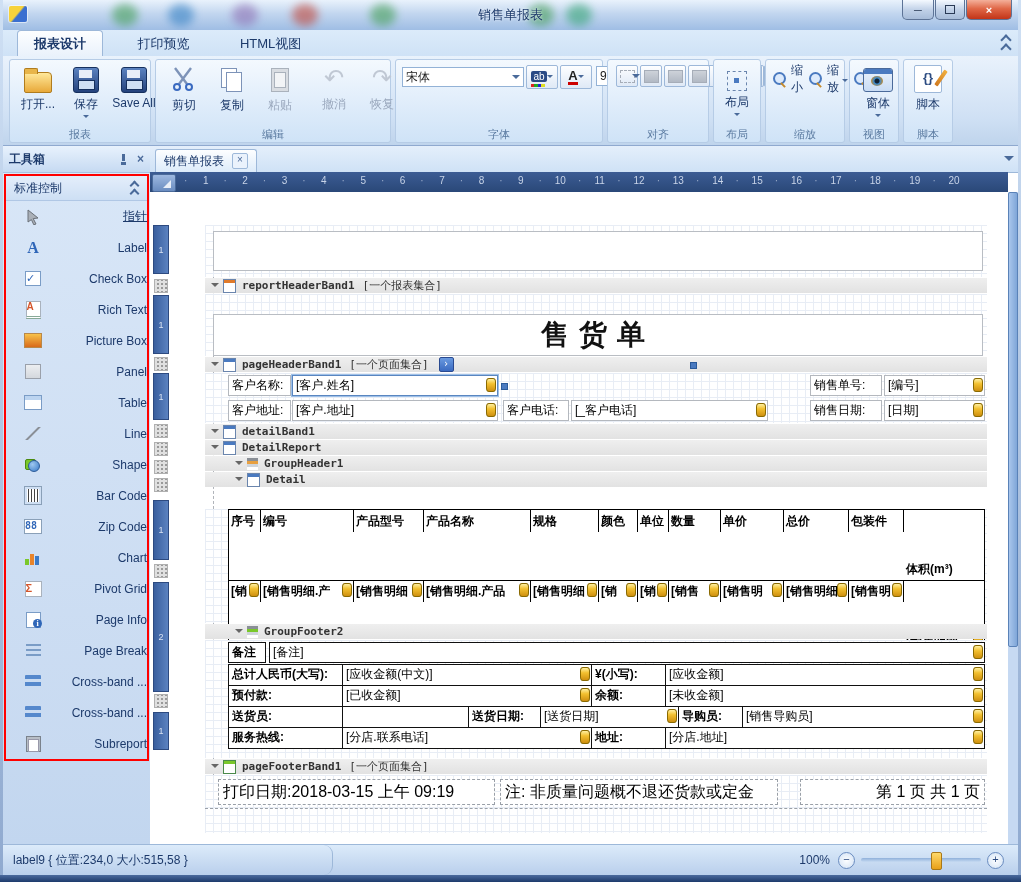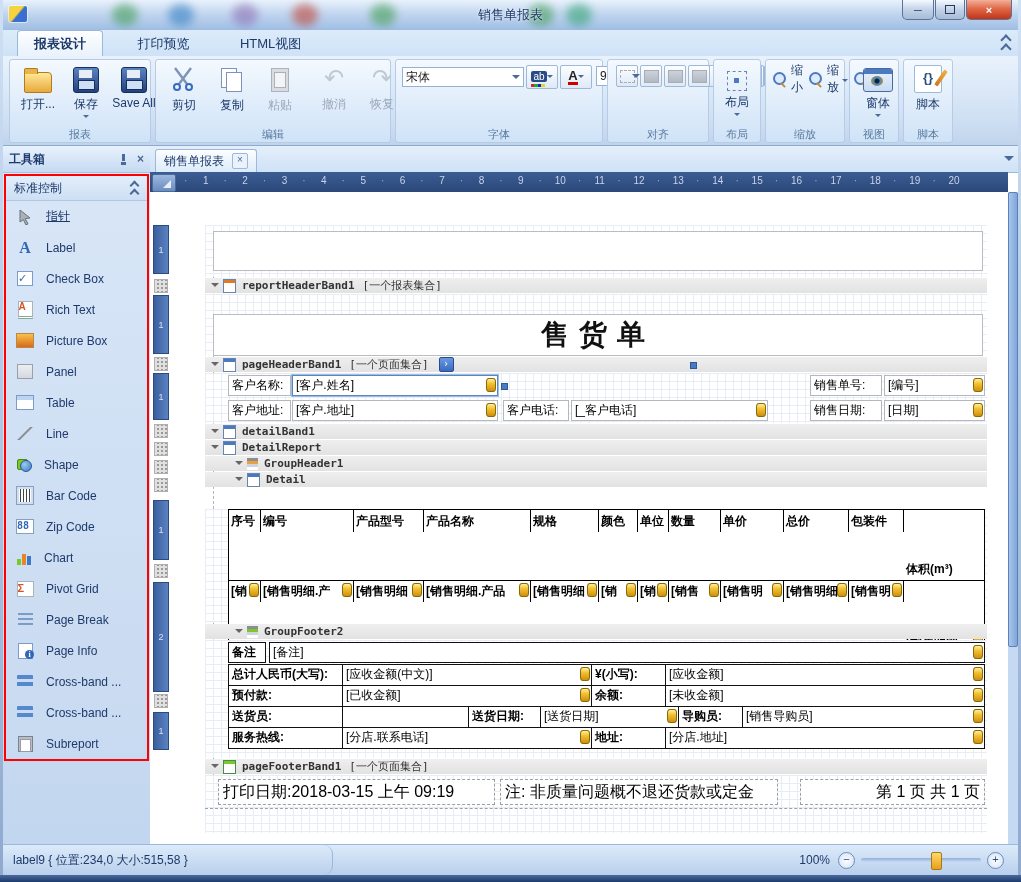--- a/index.html
+++ b/index.html
@@ -75,21 +75,21 @@
   .tbhead{height:26px;background:linear-gradient(#e8f2fd,#c6daf2);border-bottom:1px solid #a9c2e2;display:flex;align-items:center;padding:0 6px;font-size:12px;color:#1d3a6b;}
   .tbhead .sp{flex:1}
   .pin{width:12px;height:12px;position:relative;margin-right:8px;}
   .pin::before{content:"";position:absolute;left:5px;top:1px;width:3px;height:7px;background:#4a6a9a;}
   .pin::after{content:"";position:absolute;left:4px;bottom:0;width:5px;height:3px;background:#4a6a9a;}
   .tbx{font-size:12px;color:#1d3a6b;font-weight:bold;}
   .redbox{position:absolute;left:1px;right:1px;top:28px;border:2px solid #ff0000;background:linear-gradient(#d8e6f7,#c8daf1);}
   .sechead{height:24px;display:flex;align-items:center;padding:0 8px;font-size:12px;color:#1d3a6b;background:linear-gradient(#e4eefb,#cddff4);border-bottom:1px solid #b0c7e5;}
   .sechead .chev{margin-left:auto;width:10px;height:8px;}
   .sechead .chev i{display:block;width:5px;height:5px;border-left:2px solid #4a6a9a;border-top:2px solid #4a6a9a;transform:rotate(45deg);margin:-2px auto 0;}
-  .tbi{height:31px;display:flex;align-items:center;padding-left:10px;}
+  .tbi{height:31px;display:flex;align-items:center;padding-left:18px;justify-content:space-between;}
   .tbl{font-size:12px;color:#1d3a6b;margin-left:12px;white-space:nowrap;}
   .tbi.sel .tbl{text-decoration:underline;}
   .tbico{width:18px;height:16px;position:relative;flex:none;display:flex;align-items:center;justify-content:center;font-size:13px;}
   .i-label{color:#2f66b8;font-weight:bold;font-size:16px;font-family:"Liberation Serif",serif;}
   .i-check{width:14px;height:13px;border:1px solid #7a9cc6;background:#fff;color:#2f66b8;font-size:11px;line-height:12px;font-weight:bold;}
   .i-rich{width:13px;height:14px;border:1px solid #a9b2bd;background:#fff;color:#d4542a;font-size:10px;font-weight:bold;line-height:9px;border-bottom:3px double #8a9;}
   .i-pic{width:16px;height:13px;background:linear-gradient(#f8c24a,#d86a1a);border:1px solid #b8884a;}
   .i-panel{width:14px;height:13px;background:linear-gradient(#eceef1,#d4d8dd);border:1px solid #9aa0aa;}
   .i-table{width:16px;height:13px;border:1px solid #7a9cc6;background:linear-gradient(#bcd4f0 0 4px,#fff 4px),repeating-linear-gradient(90deg,transparent 0 4px,#9ab8dd 4px 5px);}
   .i-line{width:16px;height:13px;background:linear-gradient(135deg,transparent 44%,#8a8f96 46%,#8a8f96 54%,transparent 56%);}
@@ -483,29 +483,29 @@
           <span class="tbl">Chart</span>
         </div>
       <div class="tbi">
           <span class="tbico">
             <span class="i-pivot">Σ</span>
           </span>
           <span class="tbl">Pivot Grid</span>
         </div>
       <div class="tbi">
           <span class="tbico">
+            <span class="i-pageinfo"></span>
+          </span>
+          <span class="tbl">Page Info</span>
+        </div>
+      <div class="tbi">
+          <span class="tbico">
             <span class="i-pagebreak"></span>
           </span>
           <span class="tbl">Page Break</span>
-        </div>
-      <div class="tbi">
-          <span class="tbico">
-            <span class="i-pageinfo"></span>
-          </span>
-          <span class="tbl">Page Info</span>
         </div>
       <div class="tbi">
           <span class="tbico">
             <span class="i-cross1"></span>
           </span>
           <span class="tbl">Cross-band ...</span>
         </div>
       <div class="tbi">
           <span class="tbico">
             <span class="i-cross2"></span>

